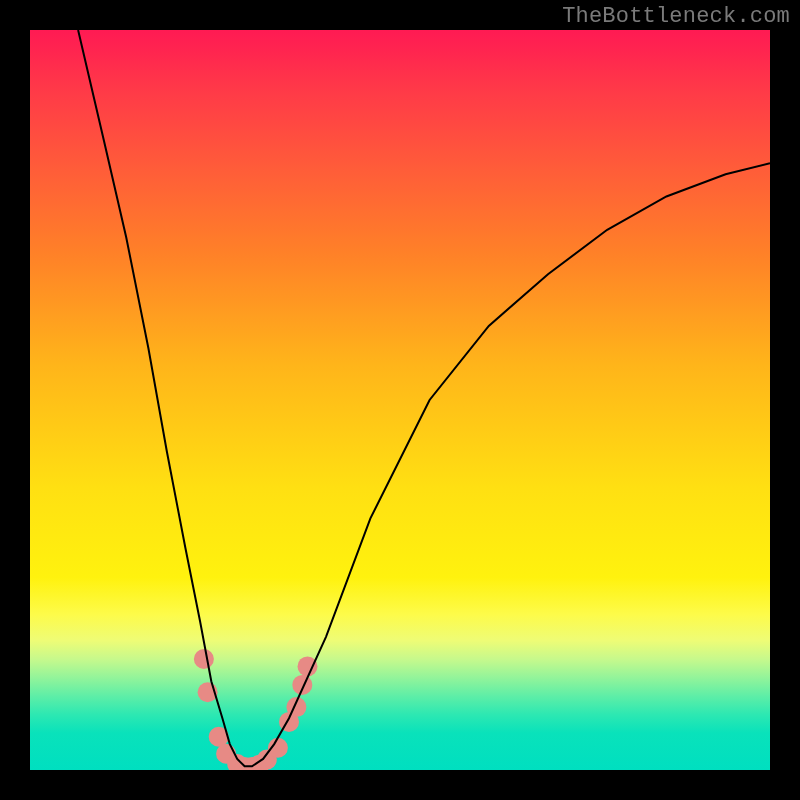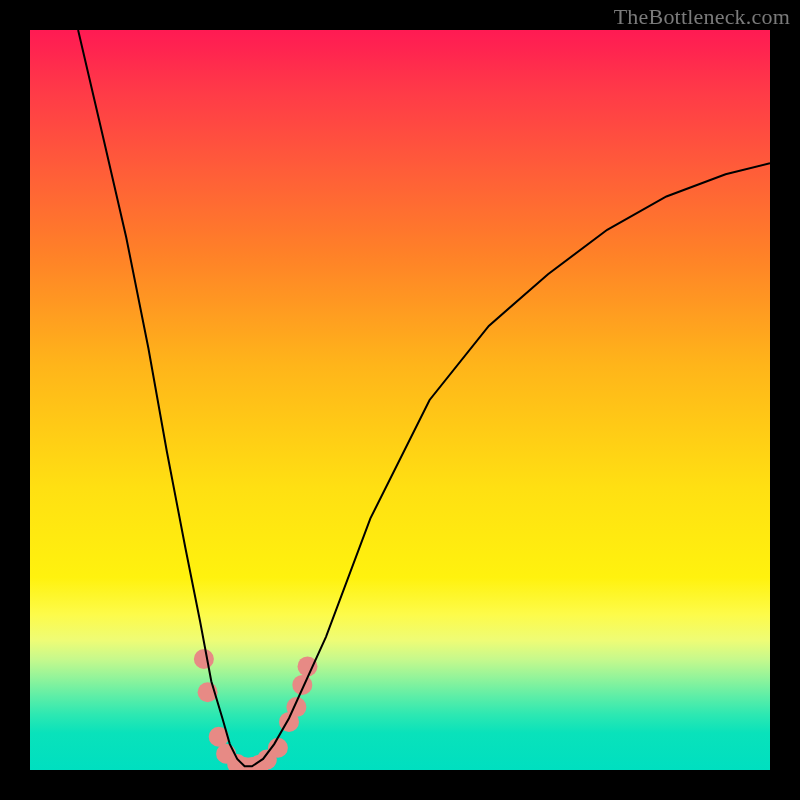--- a/index.html
+++ b/index.html
@@ -50,21 +50,21 @@
     );
   }
   .watermark {
     position: absolute;
     top: 4px;
     right: 10px;
     color: #7a7a7a;
     font-size: 22px;
     letter-spacing: 0.2px;
     white-space: nowrap;
-    font-family: Liberation Serif, serif;
+    font-family: Liberation Mono, monospace;
   }
   svg.curve {
     position: absolute;
     inset: 0;
     width: 740px;
     height: 740px;
   }
 </style>
 </head>
 <body>

